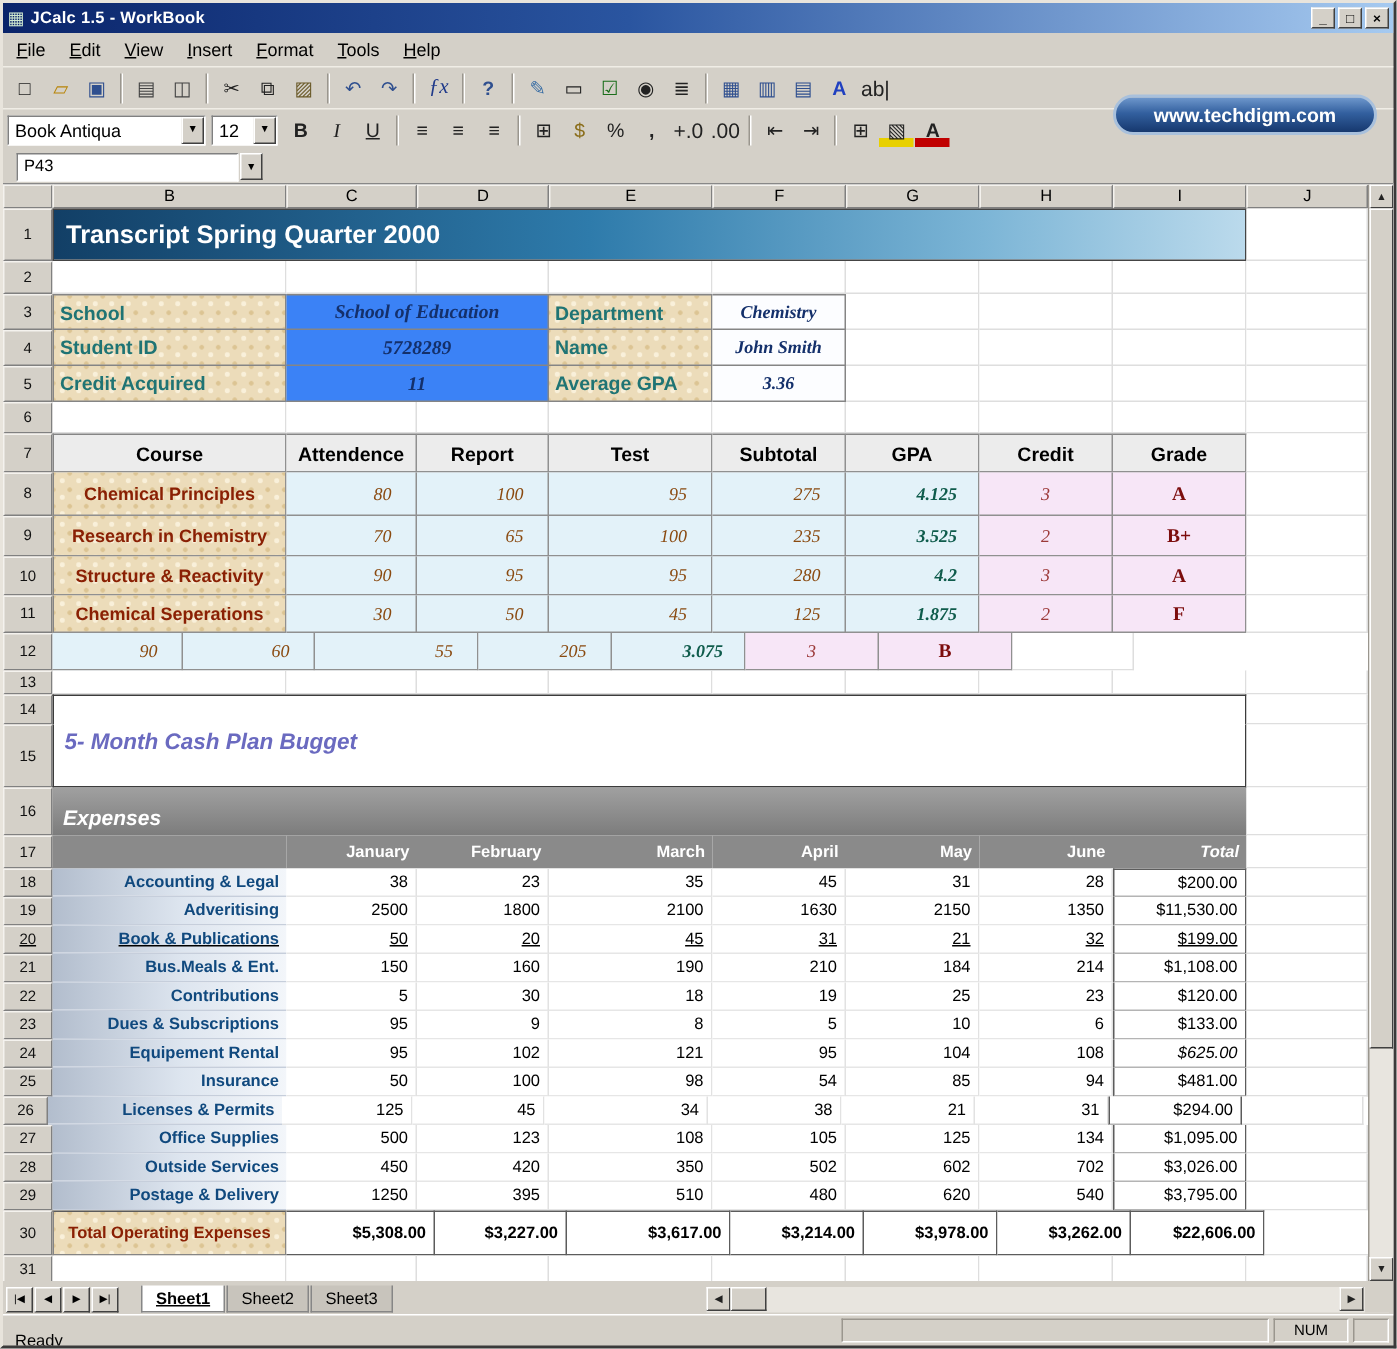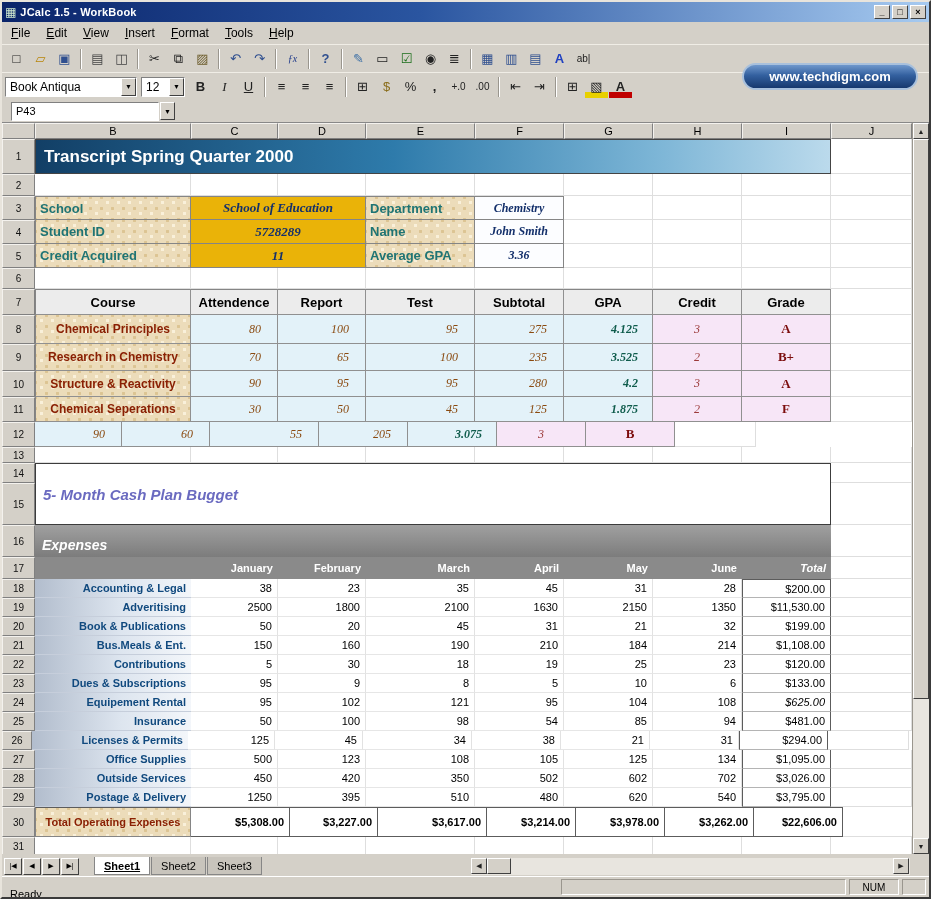--- a/index.html
+++ b/index.html
@@ -13,21 +13,21 @@
 .winbtn{width:16px;height:14px;background:#d4d0c8;border:1px solid;border-color:#fff #404040 #404040 #fff;font-size:9px;font-weight:bold;display:flex;align-items:center;justify-content:center;line-height:1;}
 .menubar{height:22px;display:flex;align-items:center;padding-left:1px;}
 .menu-item{display:inline-block;padding:3px 8px;font-size:12px;}
 .menu-item::first-letter{text-decoration:underline;}
 .toolbar{height:28px;display:flex;align-items:center;padding:0 3px;gap:1px;border-top:1px solid #f0ede6;position:relative;}
 .tbtn{min-width:23px;height:22px;padding:0 2px;display:flex;align-items:center;justify-content:center;font-size:13px;line-height:1;color:#222;}
 .tsep{width:0;height:20px;border-left:1px solid #9a968e;border-right:1px solid #fff;margin:0 3px;}
 .g-bold{font-weight:bold;}
 .g-italic{font-style:italic;font-family:"Liberation Serif","DejaVu Serif",serif;}
 .g-underline{text-decoration:underline;}
-.g-small{font-size:10px;}
+.g-small{font-size:14px;}
 .g-redbar{background:linear-gradient(to bottom,rgba(0,0,0,0) 72%,#c00000 72%);}
 .g-yellowbar{background:linear-gradient(to bottom,rgba(0,0,0,0) 72%,#e8d000 72%);}
 .combo{display:flex;align-items:center;height:20px;background:#fff;border:1px solid;border-color:#808080 #fff #fff #808080;margin-right:3px;}
 .font-combo{width:132px;}
 .size-combo{width:44px;}
 .combo-text{flex:1;padding-left:4px;font-size:12px;overflow:hidden;white-space:nowrap;}
 .combo-drop{width:15px;height:18px;background:#d4d0c8;border:1px solid;border-color:#fff #404040 #404040 #fff;font-size:7px;display:flex;align-items:center;justify-content:center;flex:none;}
 .fmt-buttons{display:flex;align-items:center;gap:1px;}
 .badge{position:absolute;top:61px;right:11px;width:176px;height:27px;border-radius:14px;background:linear-gradient(180deg,#6e97cc 0%,#33609f 45%,#16386e 100%);border:2px solid #a8c0dc;color:#fff;font-weight:bold;font-size:13px;display:flex;align-items:center;justify-content:center;z-index:6;}
 .namerow{height:22px;display:flex;align-items:center;padding:1px 0 1px 9px;}
@@ -40,21 +40,21 @@
 .colhd{flex:none;background:#d4d0c8;border:1px solid;border-color:#f4f2ee #808080 #808080 #f4f2ee;display:flex;align-items:center;justify-content:center;font-size:11px;}
 .grow{display:flex;}
 .c{flex:none;display:flex;align-items:center;overflow:hidden;font-size:11px;}
 .ce{background:#fff;border-right:1px solid #dedede;border-bottom:1px solid #dedede;}
 .banner{background:linear-gradient(90deg,#123f66 0%,#2e7bab 45%,#7cb5d6 78%,#bbdaec 100%);border:1px solid #444;color:#fff;font-size:17px;font-weight:bold;padding-left:8px;}
 .tan{background-color:#ecdcba;background-image:radial-gradient(circle,#f9f0da 22%,rgba(0,0,0,0) 24%),radial-gradient(circle,#dcc493 18%,rgba(0,0,0,0) 20%);background-size:11px 11px;background-position:0 0,5px 6px;}
 .lab{color:#1f7474;font-weight:bold;font-size:13px;padding-left:4px;border-right:1px solid #858585;border-bottom:1px solid #858585;}
 .bl{border-left:1px solid #858585;}
 .bt{border-top:1px solid #858585;}
 .bt2{border-top:1px solid #5c5c5c;}
-.vblue{background:#eab308;color:#14306b;font-weight:bold;font-style:italic;font-family:"Liberation Serif","DejaVu Serif",serif;font-size:13px;justify-content:center;border-right:1px solid #858585;border-bottom:1px solid #858585;}
+.vblue{background:#3b82f6;color:#14306b;font-weight:bold;font-style:italic;font-family:"Liberation Serif","DejaVu Serif",serif;font-size:13px;justify-content:center;border-right:1px solid #858585;border-bottom:1px solid #858585;}
 .vwhite{background:#fcfdff;color:#14306b;font-weight:bold;font-style:italic;font-family:"Liberation Serif","DejaVu Serif",serif;font-size:12px;justify-content:center;border-right:1px solid #858585;border-bottom:1px solid #858585;}
 .chdr{background:#ececec;font-weight:bold;font-size:13px;justify-content:center;border-right:1px solid #909090;border-bottom:1px solid #909090;}
 .cname{color:#8a2004;font-weight:bold;font-size:12px;justify-content:center;border-right:1px solid #909090;border-bottom:1px solid #909090;}
 .cnum{background:#e3f2f9;color:#8a4a10;font-style:italic;font-family:"Liberation Serif","DejaVu Serif",serif;font-size:12px;justify-content:flex-end;padding-right:16px;border-right:1px solid #909090;border-bottom:1px solid #909090;}
 .cgpa{background:#e3f2f9;color:#0f5c4c;font-weight:bold;font-style:italic;font-family:"Liberation Serif","DejaVu Serif",serif;font-size:12px;justify-content:flex-end;padding-right:14px;border-right:1px solid #909090;border-bottom:1px solid #909090;}
 .ccredit{background:#f7e6f7;color:#9c3a3a;font-style:italic;font-family:"Liberation Serif","DejaVu Serif",serif;font-size:12px;justify-content:center;border-right:1px solid #909090;border-bottom:1px solid #909090;}
 .cgrade{background:#f7e6f7;color:#7c0d0d;font-weight:bold;font-family:"Liberation Serif","DejaVu Serif",serif;font-size:13px;justify-content:center;border-right:1px solid #909090;border-bottom:1px solid #909090;}
 .boxtop{background:#fff;border:1px solid #3c3c3c;border-bottom:none;}
 .boxbot{background:#fff;border:1px solid #3c3c3c;border-top:none;align-items:flex-start;padding:3px 0 0 7px;color:#6a6ac0;font-weight:bold;font-style:italic;font-size:15px;}
 .exphdr{background:linear-gradient(180deg,#a0a0a0,#7c7c7c);color:#fff;font-weight:bold;font-style:italic;font-size:14px;align-items:flex-end;padding:0 0 4px 7px;}
@@ -388,21 +388,21 @@
           <span class="c ename" style="width: 156px;">Adveritising</span>
           <span class="c enum" style="width: 87px;">2500</span>
           <span class="c enum" style="width: 88px;">1800</span>
           <span class="c enum" style="width: 109px;">2100</span>
           <span class="c enum" style="width: 89px;">1630</span>
           <span class="c enum" style="width: 89px;">2150</span>
           <span class="c enum" style="width: 89px;">1350</span>
           <span class="c etot" style="width: 89px;">$11,530.00</span>
           <span class="c ce" style="width: 81px;"></span>
         </span>
-        <span class="grow" style="height: 19px;">
+        <span class="grow" style="height: 19px; text-decoration: underline;">
           <span class="rowhd" style="width: 33px;">20</span>
           <span class="c ename" style="width: 156px;">Book &amp; Publications</span>
           <span class="c enum" style="width: 87px;">50</span>
           <span class="c enum" style="width: 88px;">20</span>
           <span class="c enum" style="width: 109px;">45</span>
           <span class="c enum" style="width: 89px;">31</span>
           <span class="c enum" style="width: 89px;">21</span>
           <span class="c enum" style="width: 89px;">32</span>
           <span class="c etot" style="width: 89px;">$199.00</span>
           <span class="c ce" style="width: 81px;"></span>

